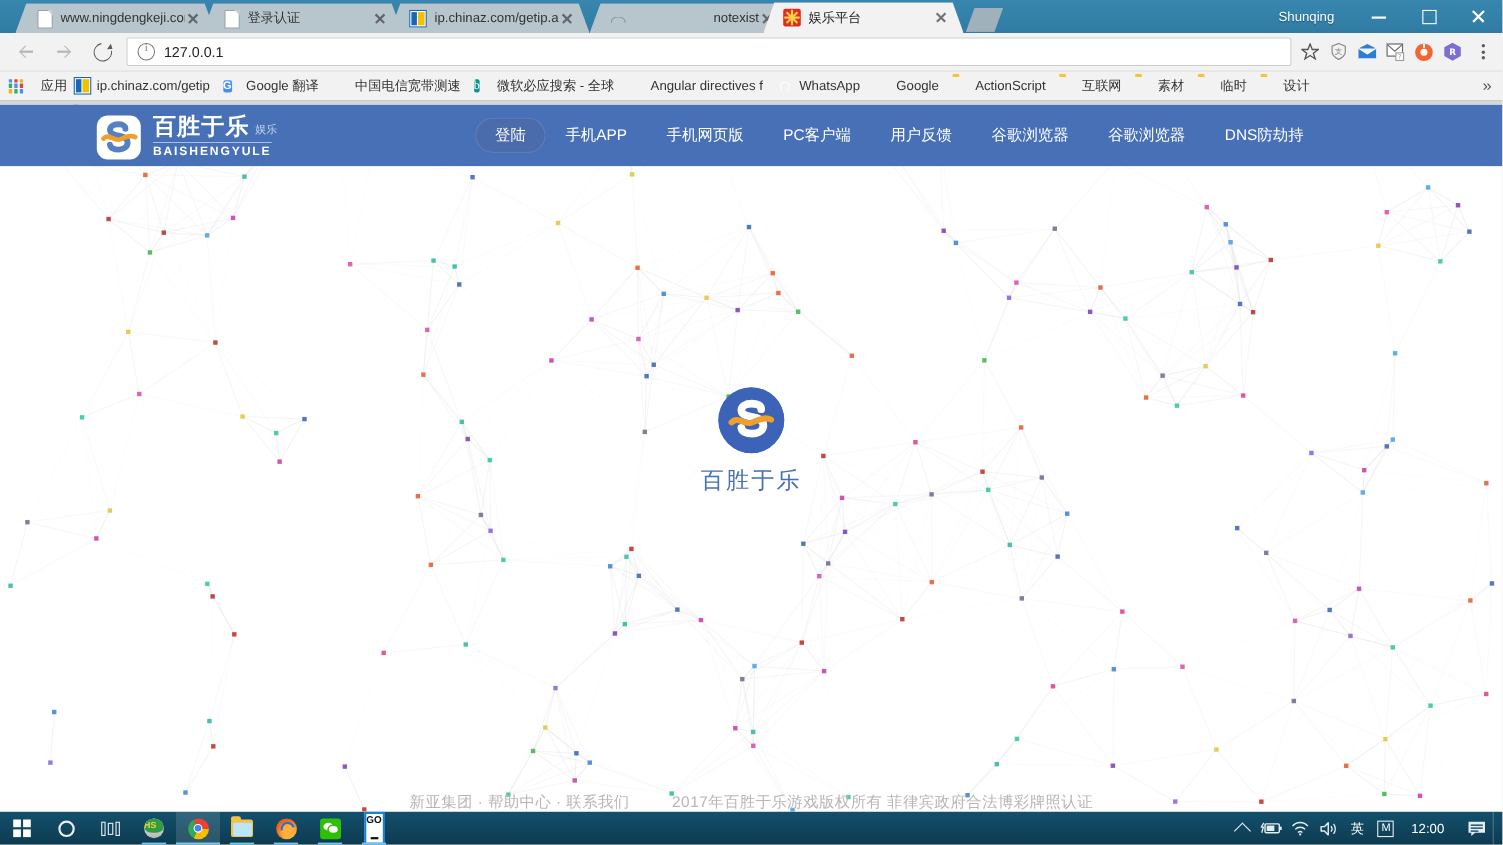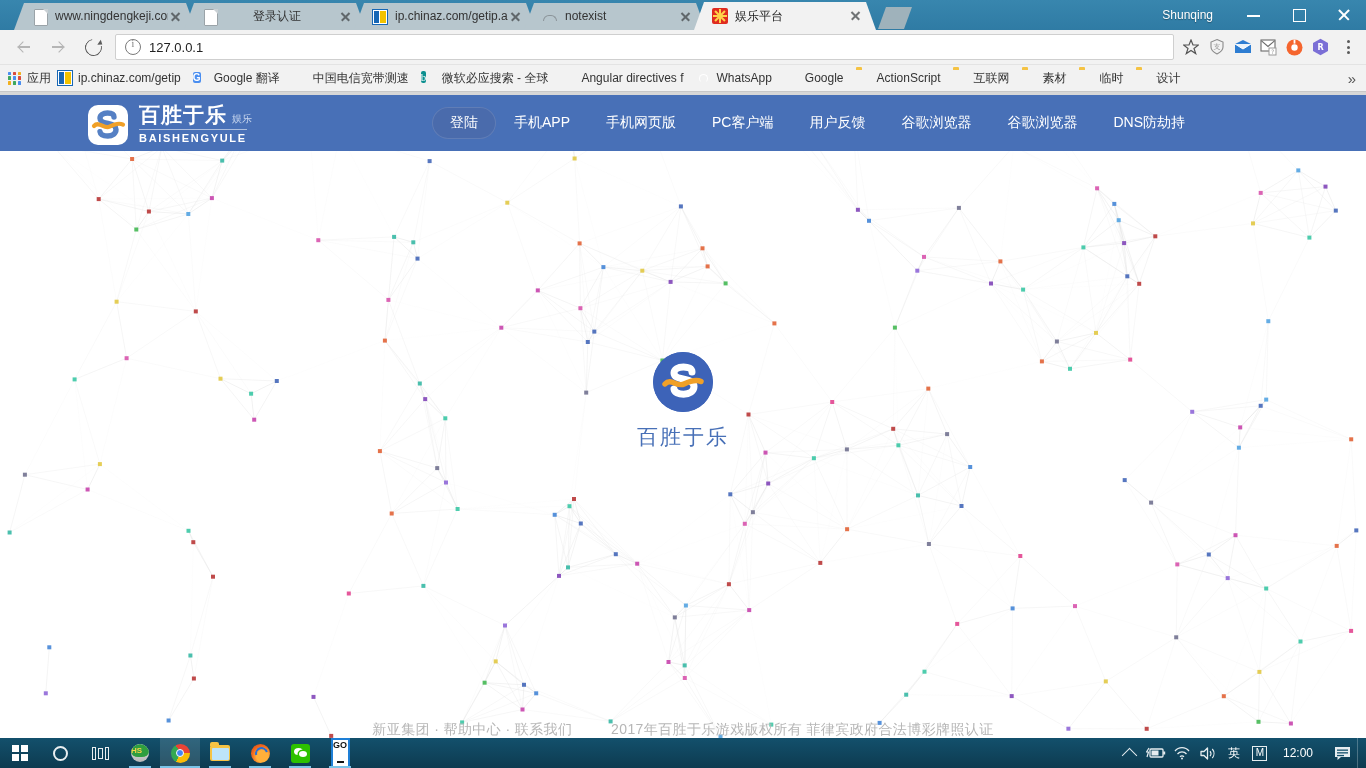--- a/index.html
+++ b/index.html
@@ -196,38 +196,38 @@
 
     <div class="tabstrip">
       <div class="tabs" id="tabs-host">
           <div class="tab" style="left: 14px; width: 182px;">
             <span class="fav">
               <span class="fav-doc"></span>
             </span>
             <span class="tlabel">www.ningdengkeji.com</span>
             <span class="tclose"></span>
           </div>
-          <div class="tab" style="left: 184px; width: 182px; gap: 28px;">
+          <div class="tab" style="left: 184px; width: 182px;">
             <span class="fav">
               <span class="fav-doc"></span>
             </span>
             <span class="tlabel">登录认证</span>
             <span class="tclose"></span>
           </div>
           <div class="tab" style="left: 354px; width: 182px;">
             <span class="fav">
               <span class="fav-chinaz">
                 <i class="b1"></i>
                 <i class="b2"></i>
               </span>
             </span>
             <span class="tlabel">ip.chinaz.com/getip.asp</span>
             <span class="tclose"></span>
           </div>
-          <div class="tab" style="left: 524px; width: 182px;">
+          <div class="tab" style="left: 536px; width: 182px; text-align: right;">
             <span class="fav">
               <span class="fav-cloud"></span>
             </span>
             <span class="tlabel">notexist</span>
             <span class="tclose"></span>
           </div>
           <div class="tab active" style="left: 694px; width: 182px;">
             <span class="fav">
               <span class="fav-star">
                 <s></s>
@@ -321,21 +321,21 @@
             <b></b>
             <b></b>
             <b></b>
             <b></b>
             <b></b>
             <b></b>
             <b></b>
             <b></b>
             <b></b>
           </span>
-        <span class="bmt" style="margin-left:6px;">应用</span>
+        <span class="bmt" style="margin-left:16px;">应用</span>
       </div>
       <div id="bm-host" style="display:flex;align-items:center;flex:1;overflow:hidden;">
           <div class="bm">
             <span class="bmi">
               <span class="fav-chinaz" style="position:relative;display:block;width:16px;height:16px">
                 <i class="b1"></i>
                 <i class="b2"></i>
               </span>
             </span>
             <span class="bmt">ip.chinaz.com/getip</span>

